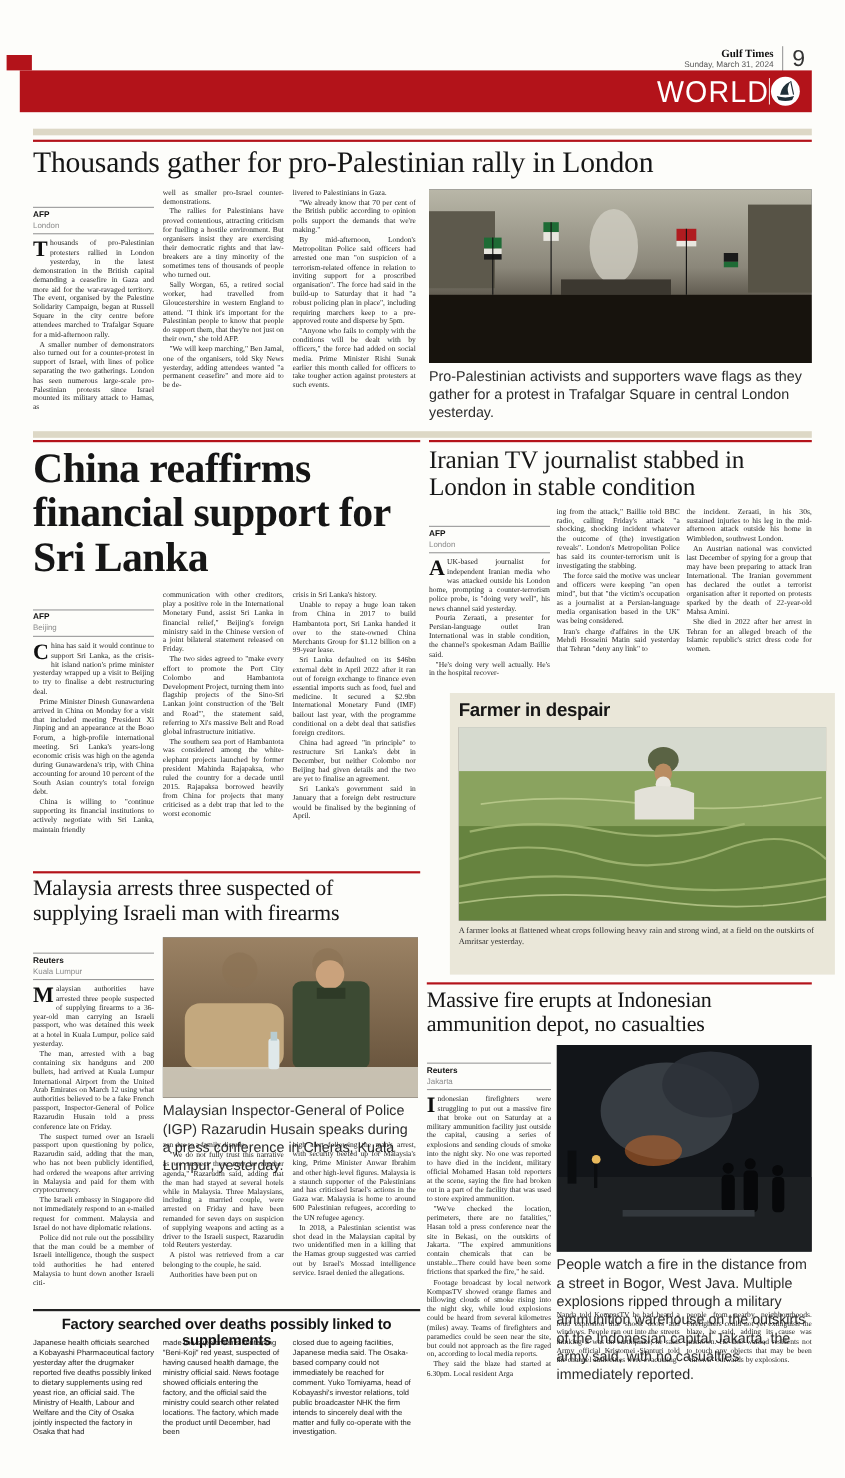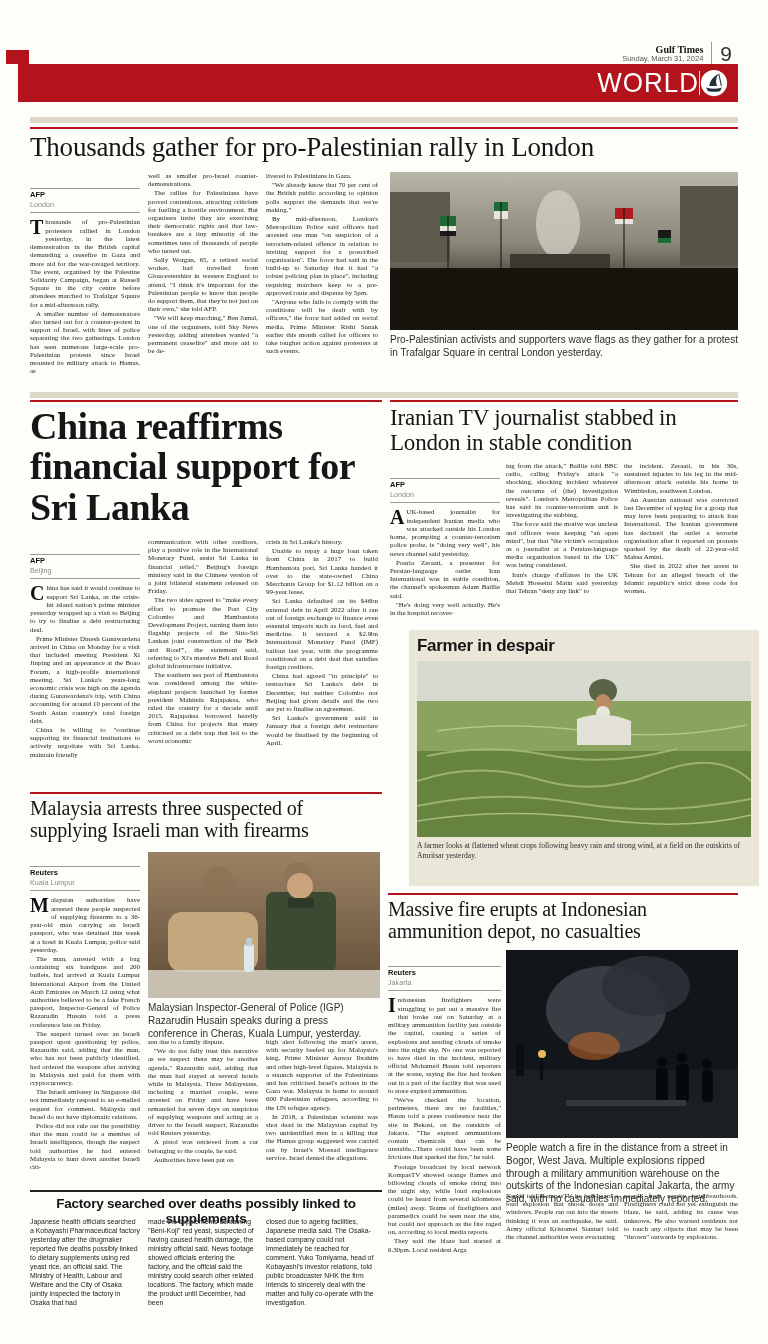--- a/index.html
+++ b/index.html
@@ -36,21 +36,21 @@
   .col{position:absolute;overflow:hidden;text-align:justify;font-size:6.9px;line-height:1.19;color:#1c1c1c;}
   .col p{margin:0 0 1px 0;text-indent:6px;}
   .col p:first-child{text-indent:0;}
   .col p.dc::first-letter{float:left;font-size:20px;line-height:0.8;padding:1px 2px 0 0;font-weight:bold;color:#111;}
 
   .byline{font-family:"Liberation Sans",sans-serif;border-top:1px solid #9a9a9a;border-bottom:1px solid #9a9a9a;
           padding:2px 0 3px 0;margin-bottom:5px;text-align:left;margin-top:16px;}
   .byline .agency{font-weight:bold;font-size:7.5px;color:#111;}
   .byline .city{font-size:7.2px;color:#8a8a8a;margin-top:1px;}
 
-  .cap{position:absolute;font-family:"Liberation Sans",sans-serif;font-size:10px;line-height:1.28;color:#2d2d2d;text-align:left;}
+  .cap{position:absolute;font-family:"Liberation Sans",sans-serif;font-size:13px;line-height:1.28;color:#2d2d2d;text-align:left;}
 
   .photo{position:absolute;overflow:hidden;background:#777;}
   .photo svg{display:block;width:100%;height:100%;}
 
   .farmer-box{position:absolute;left:388px;top:630px;width:350px;height:256px;background:#eae7d9;
               box-sizing:border-box;padding:6px 8px;margin-left:21px;}
   .farmer-title{font-family:"Liberation Sans",sans-serif;font-weight:bold;font-size:17px;color:#161616;margin:0 0 5px 0;letter-spacing:-0.3px;}
   .farmer-cap{font-family:Liberation Serif, serif;font-size:7.6px;line-height:1.3;color:#2d2d2d;margin-top:4px;}
 
   .factory-hl{position:absolute;margin:0;font-family:"Liberation Sans",sans-serif;font-weight:bold;

